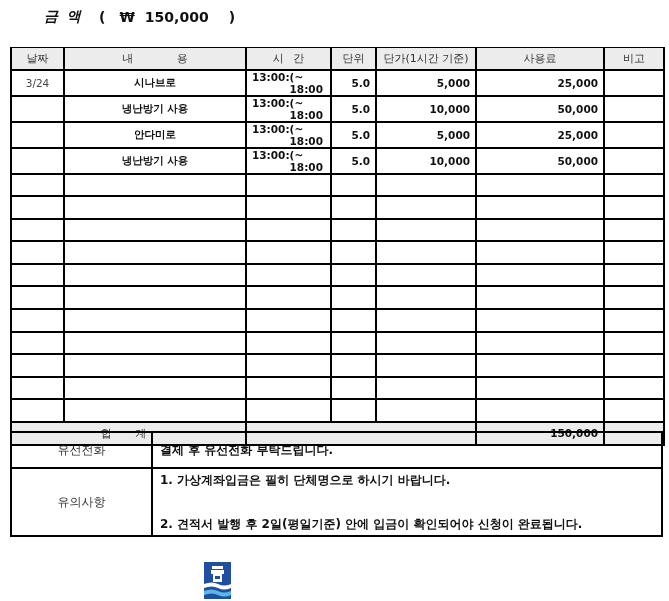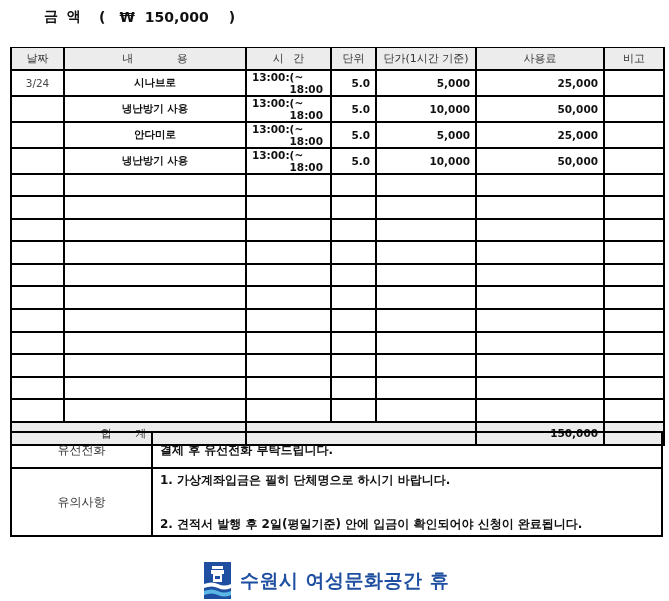--- a/index.html
+++ b/index.html
@@ -3,21 +3,21 @@
   <meta charset="utf-8">
   <style>
     * { box-sizing: border-box; margin: 0; padding: 0; }
     html, body { width: 669px; height: 601px; background: #ffffff; overflow: hidden; }
     body { position: relative; font-family: "DejaVu Sans", "Liberation Sans", sans-serif; color: #111; }
 
     .amount-line {
       position: absolute; left: 44px; top: 6px; height: 22px;
       display: flex; align-items: center; font-weight: bold; font-size: 14px; white-space: nowrap;
     }
-    .amount-line .lbl { width: 55px; letter-spacing: 2px; }
+    .amount-line .lbl { width: 55px; letter-spacing: 2px; font-style: italic; }
     .amount-line .kor { margin-left: 0px; width: 170px; word-spacing: 14px; }
     .amount-line .paren { margin-left: 0px; }
     .amount-line .won { margin-left: 14px; }
     .amount-line .num { margin-left: 10px; }
     .amount-line .close { margin-left: 20px; }
 
     table.est {
       position: absolute; left: 10px; top: 47px; width: 653px;
       border-collapse: collapse; table-layout: fixed;
       font-size: 10.5px;
@@ -256,14 +256,13 @@
     <svg width="27" height="37" viewBox="0 0 27 37">
       <rect x="0" y="0" width="27" height="37" fill="#1f4fa0"></rect>
       <rect x="8" y="4" width="11" height="3" fill="#fff"></rect>
       <rect x="7" y="8" width="13" height="4" fill="#fff"></rect>
       <rect x="9" y="12" width="9" height="8" fill="#fff"></rect>
       <rect x="11" y="14" width="5" height="3" fill="#1f4fa0"></rect>
       <path d="M0 22 Q8 19 14 22 Q20 25 27 22 L27 26 Q20 29 14 26 Q8 23 0 26 Z" fill="#fff"></path>
       <path d="M0 29 Q8 26 14 29 Q20 32 27 29 L27 33 Q20 36 14 33 Q8 30 0 33 Z" fill="#5bb8e6"></path>
     </svg>
   </span>
-  <span class="logo-text">수원시 여성문화공간 휴</span>
 </div>
 
 </body></html>

